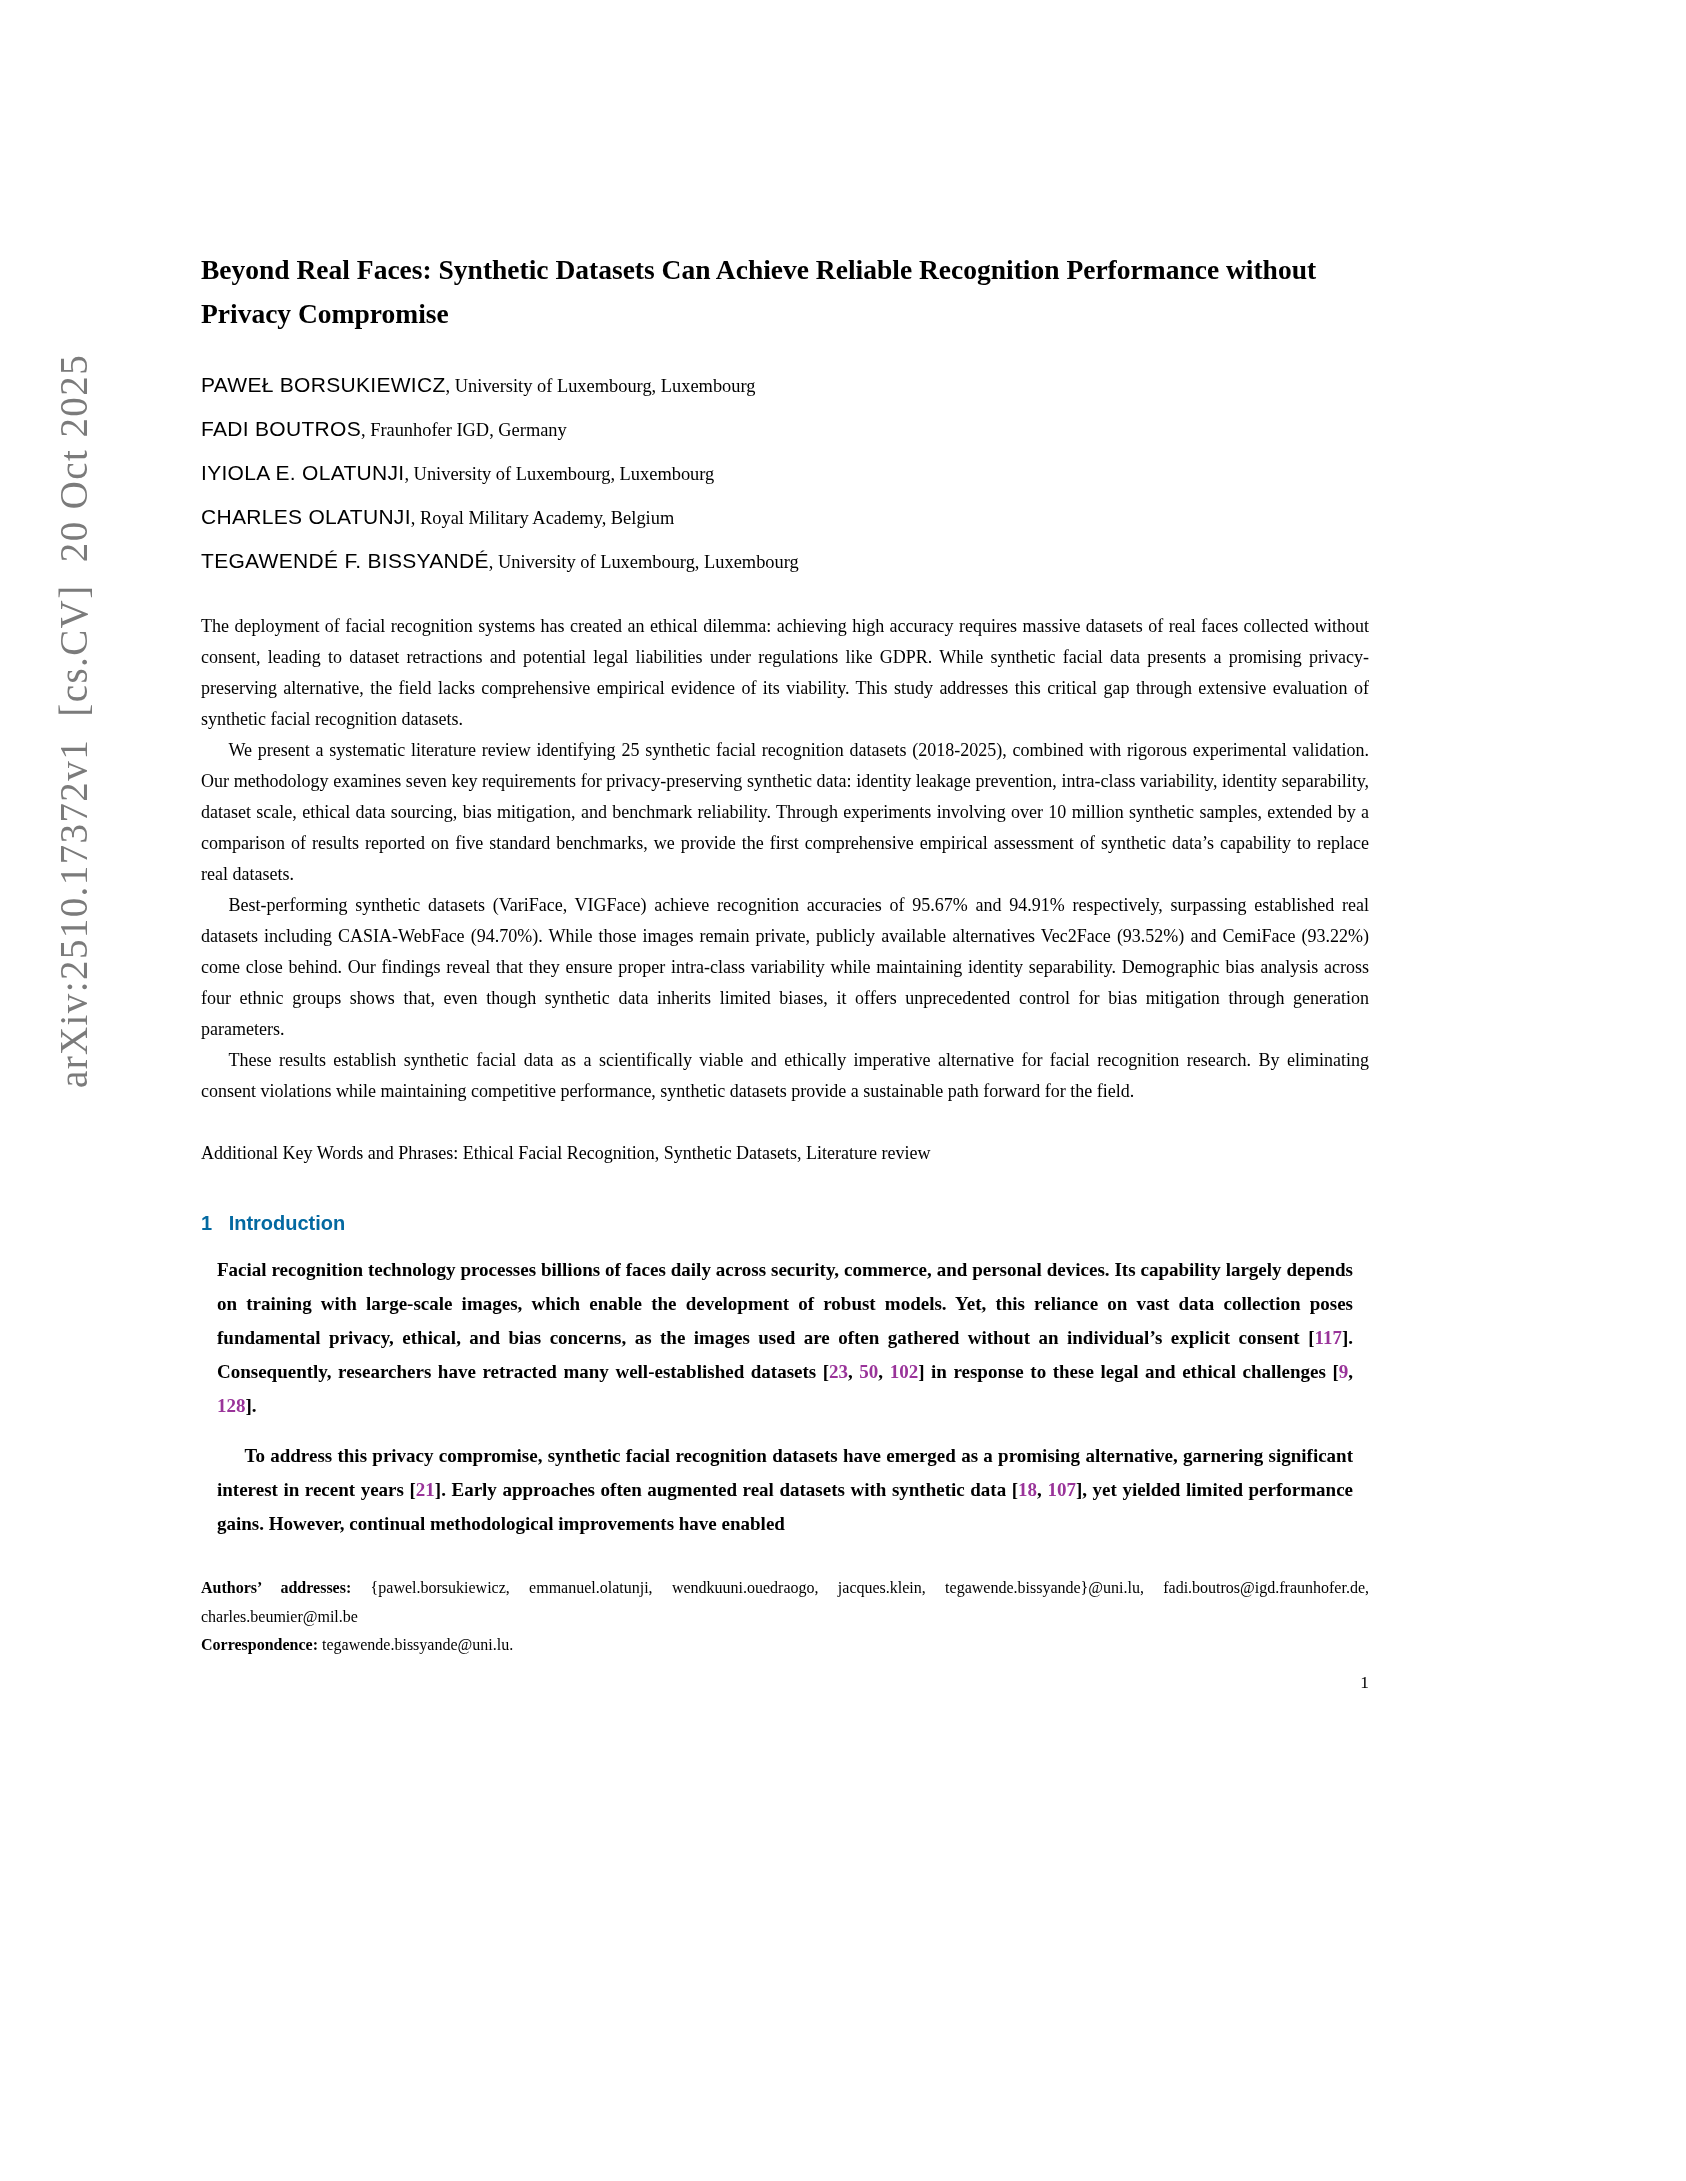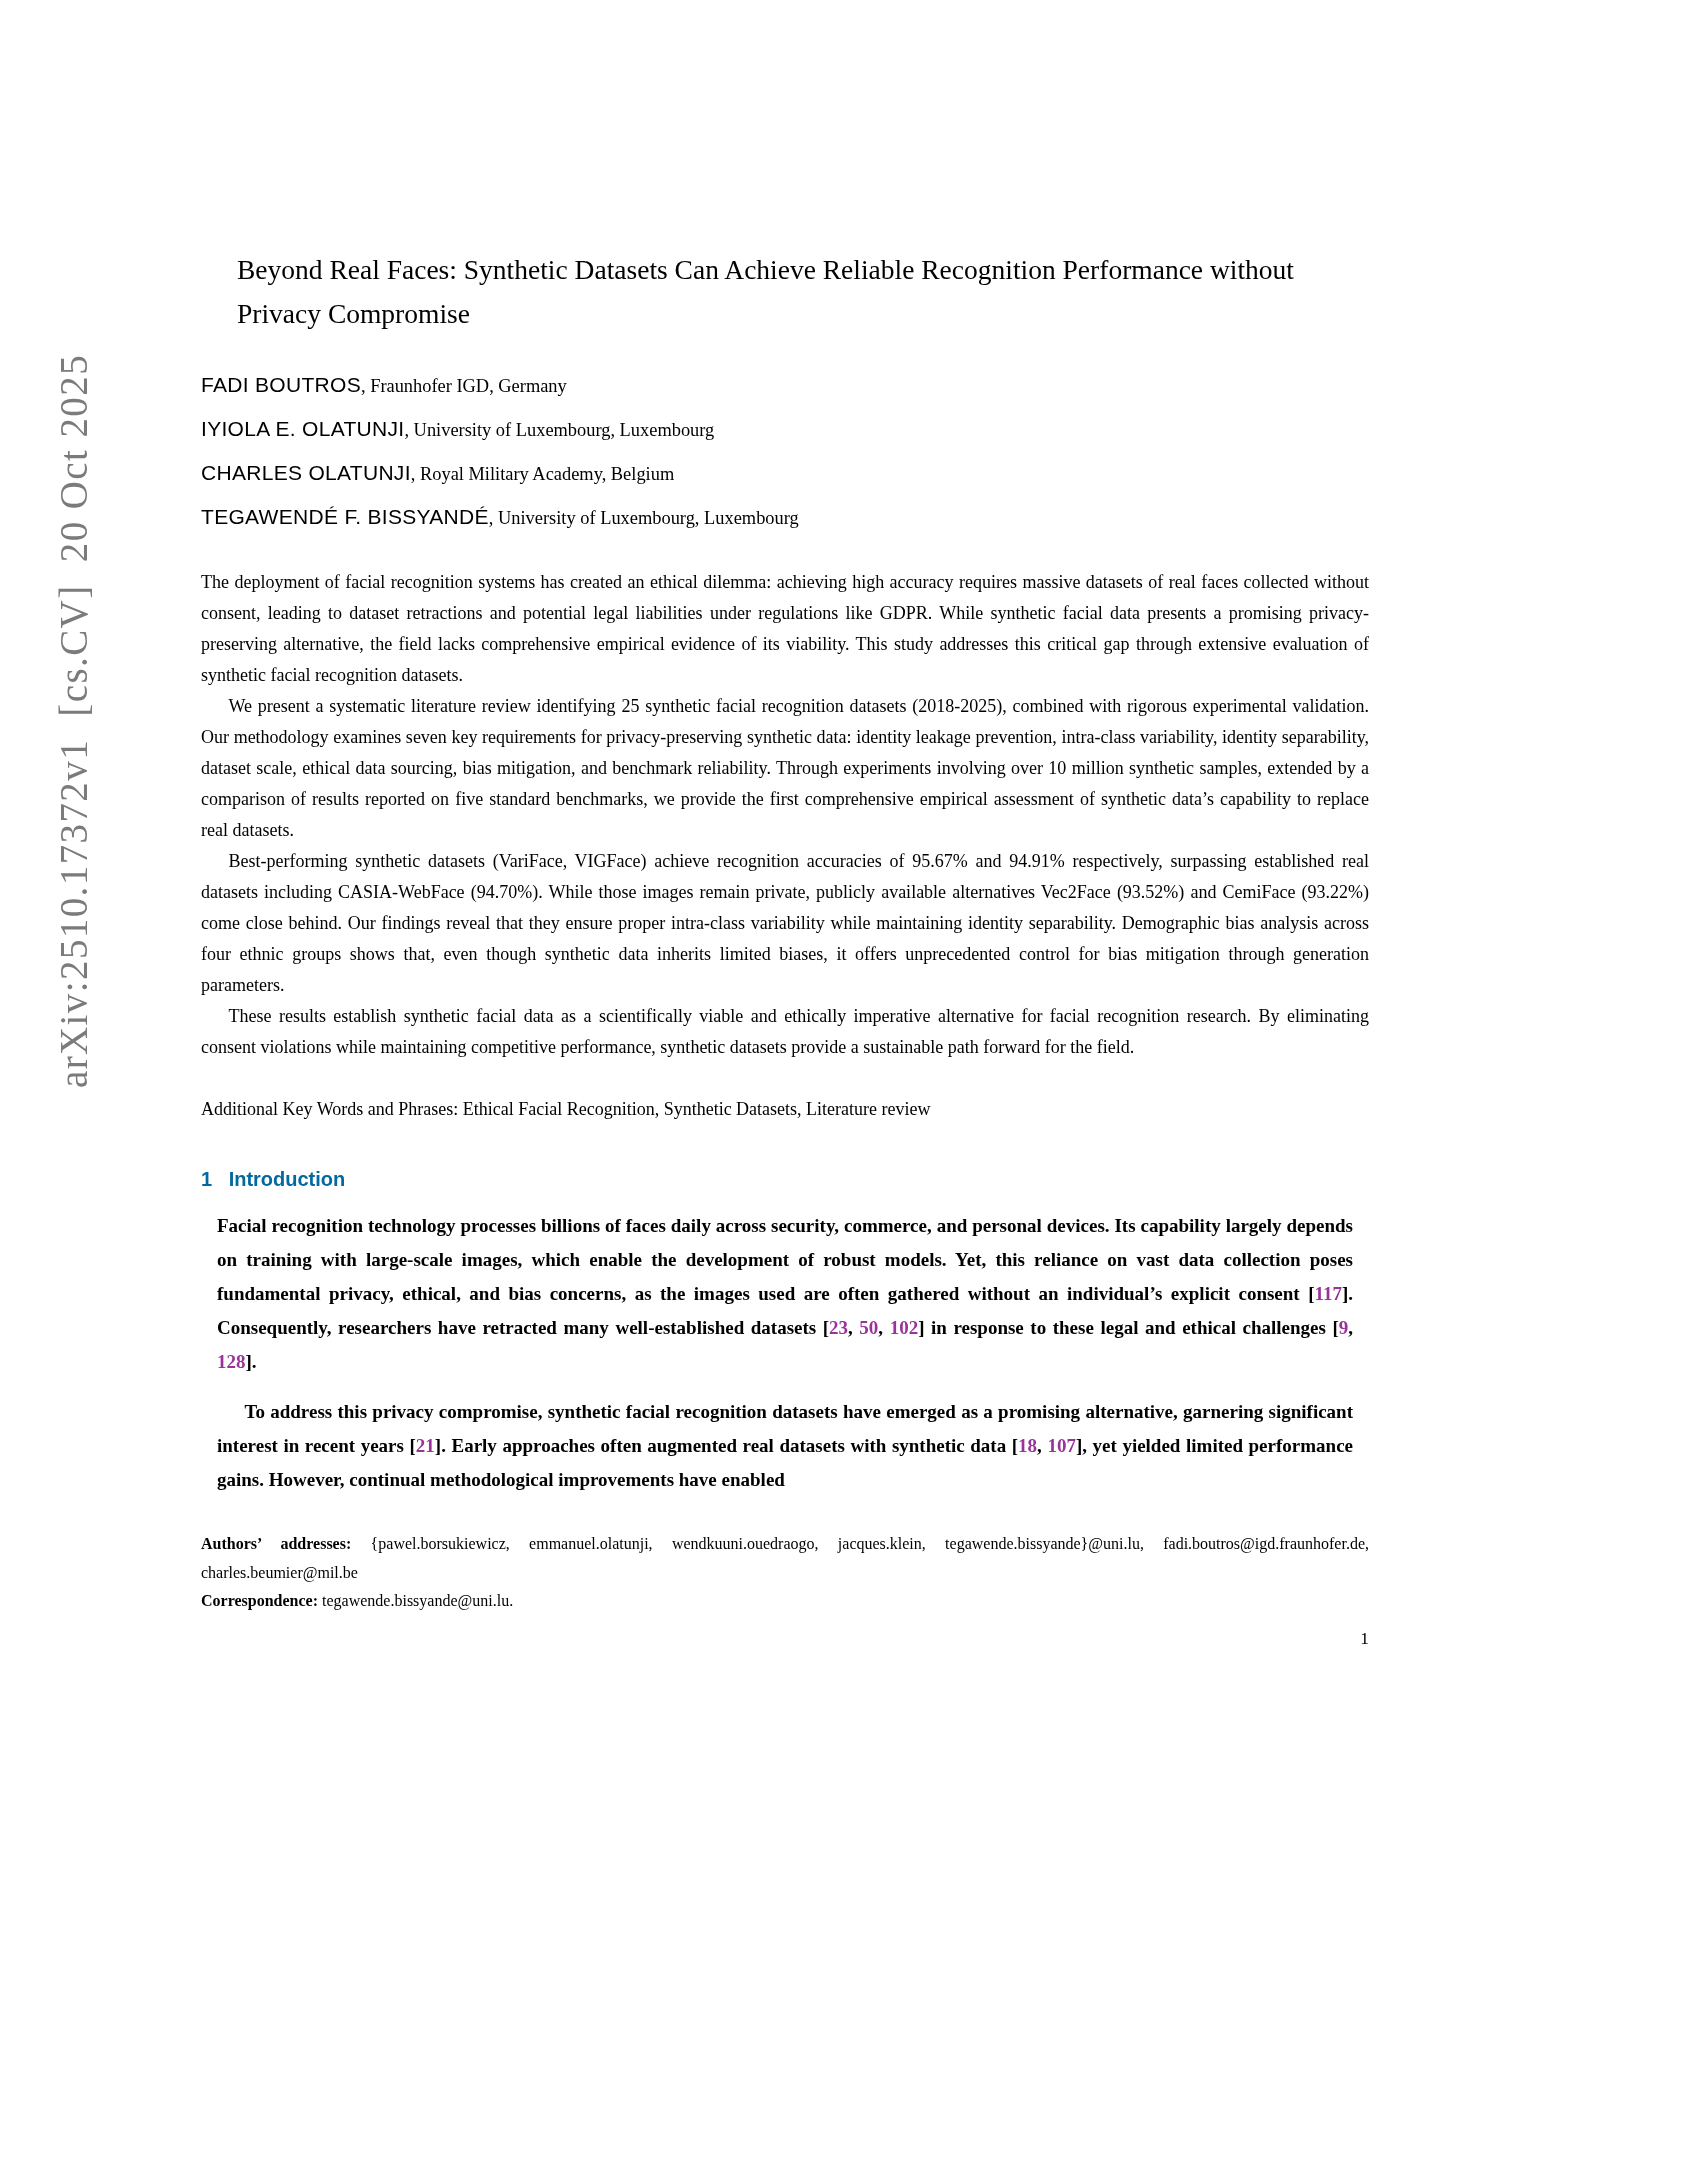--- a/index.html
+++ b/index.html
@@ -29,25 +29,24 @@
 
   .content {
     position: absolute;
     left: 201px;
     top: 248px;
     width: 1168px;
   }
 
   .title {
     font-family: "Liberation Serif", serif;
-    font-weight: 400;
+    font-weight: 700;
     font-size: 27.5px;
     line-height: 44px;
     color: #000;
-    margin-left: 36px;
   }
 
   .authors { margin-top: 27.5px; }
   .author-line { line-height: 42px; white-space: nowrap; }
   .author-name {
     font-family: "Liberation Sans", sans-serif;
     font-size: 21px;
     letter-spacing: 0.3px;
   }
   .author-affil {
@@ -115,20 +114,21 @@
 
 <div class="page">
 
   <div class="watermark">arXiv:2510.17372v1  [cs.CV]  20 Oct 2025</div>
 
   <main class="content">
 
     <h1 class="title">Beyond Real Faces: Synthetic Datasets Can Achieve Reliable Recognition Performance without Privacy Compromise</h1>
 
     <div class="authors" id="authors">
+        <div class="author-line"><span class="author-name">PAWEŁ BORSUKIEWICZ</span><span class="author-affil">, University of Luxembourg, Luxembourg</span></div>
         <div class="author-line"><span class="author-name">FADI BOUTROS</span><span class="author-affil">, Fraunhofer IGD, Germany</span></div>
         <div class="author-line"><span class="author-name">IYIOLA E. OLATUNJI</span><span class="author-affil">, University of Luxembourg, Luxembourg</span></div>
         <div class="author-line"><span class="author-name">CHARLES OLATUNJI</span><span class="author-affil">, Royal Military Academy, Belgium</span></div>
         <div class="author-line"><span class="author-name">TEGAWENDÉ F. BISSYANDÉ</span><span class="author-affil">, University of Luxembourg, Luxembourg</span></div>
       </div>
 
     <section class="abstract" id="abstract">
         <p>The deployment of facial recognition systems has created an ethical dilemma: achieving high accuracy requires massive datasets of real faces collected without consent, leading to dataset retractions and potential legal liabilities under regulations like GDPR. While synthetic facial data presents a promising privacy-preserving alternative, the field lacks comprehensive empirical evidence of its viability. This study addresses this critical gap through extensive evaluation of synthetic facial recognition datasets.</p>
         <p class="indent">We present a systematic literature review identifying 25 synthetic facial recognition datasets (2018-2025), combined with rigorous experimental validation. Our methodology examines seven key requirements for privacy-preserving synthetic data: identity leakage prevention, intra-class variability, identity separability, dataset scale, ethical data sourcing, bias mitigation, and benchmark reliability. Through experiments involving over 10 million synthetic samples, extended by a comparison of results reported on five standard benchmarks, we provide the first comprehensive empirical assessment of synthetic data’s capability to replace real datasets.</p>
         <p class="indent">Best-performing synthetic datasets (VariFace, VIGFace) achieve recognition accuracies of 95.67% and 94.91% respectively, surpassing established real datasets including CASIA-WebFace (94.70%). While those images remain private, publicly available alternatives Vec2Face (93.52%) and CemiFace (93.22%) come close behind. Our findings reveal that they ensure proper intra-class variability while maintaining identity separability. Demographic bias analysis across four ethnic groups shows that, even though synthetic data inherits limited biases, it offers unprecedented control for bias mitigation through generation parameters.</p>

